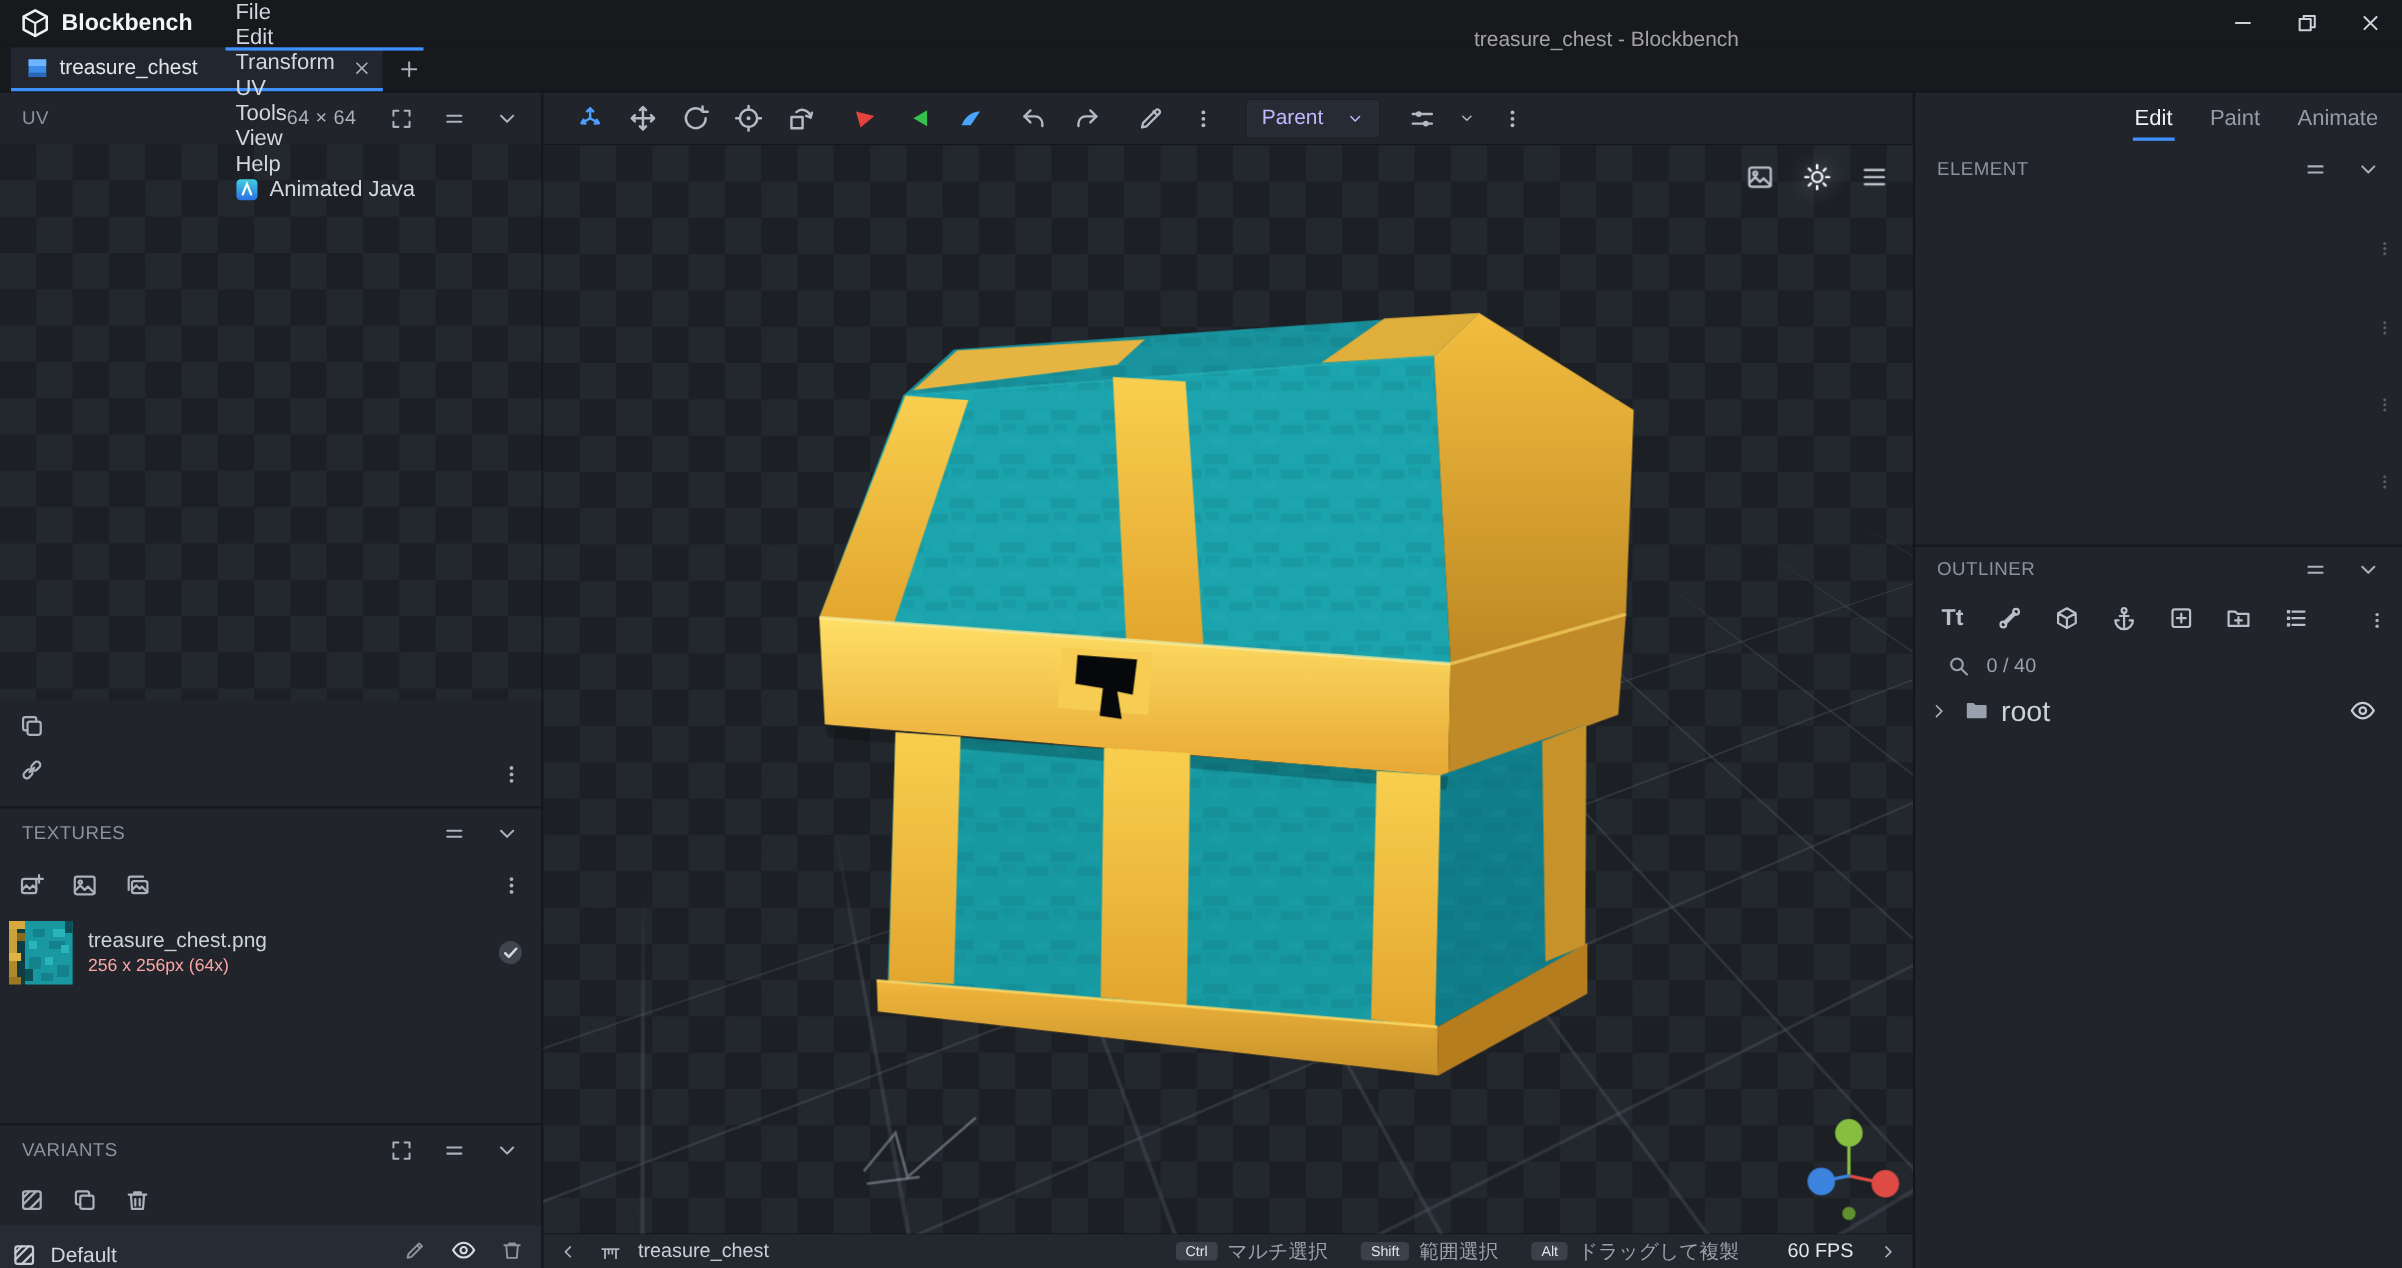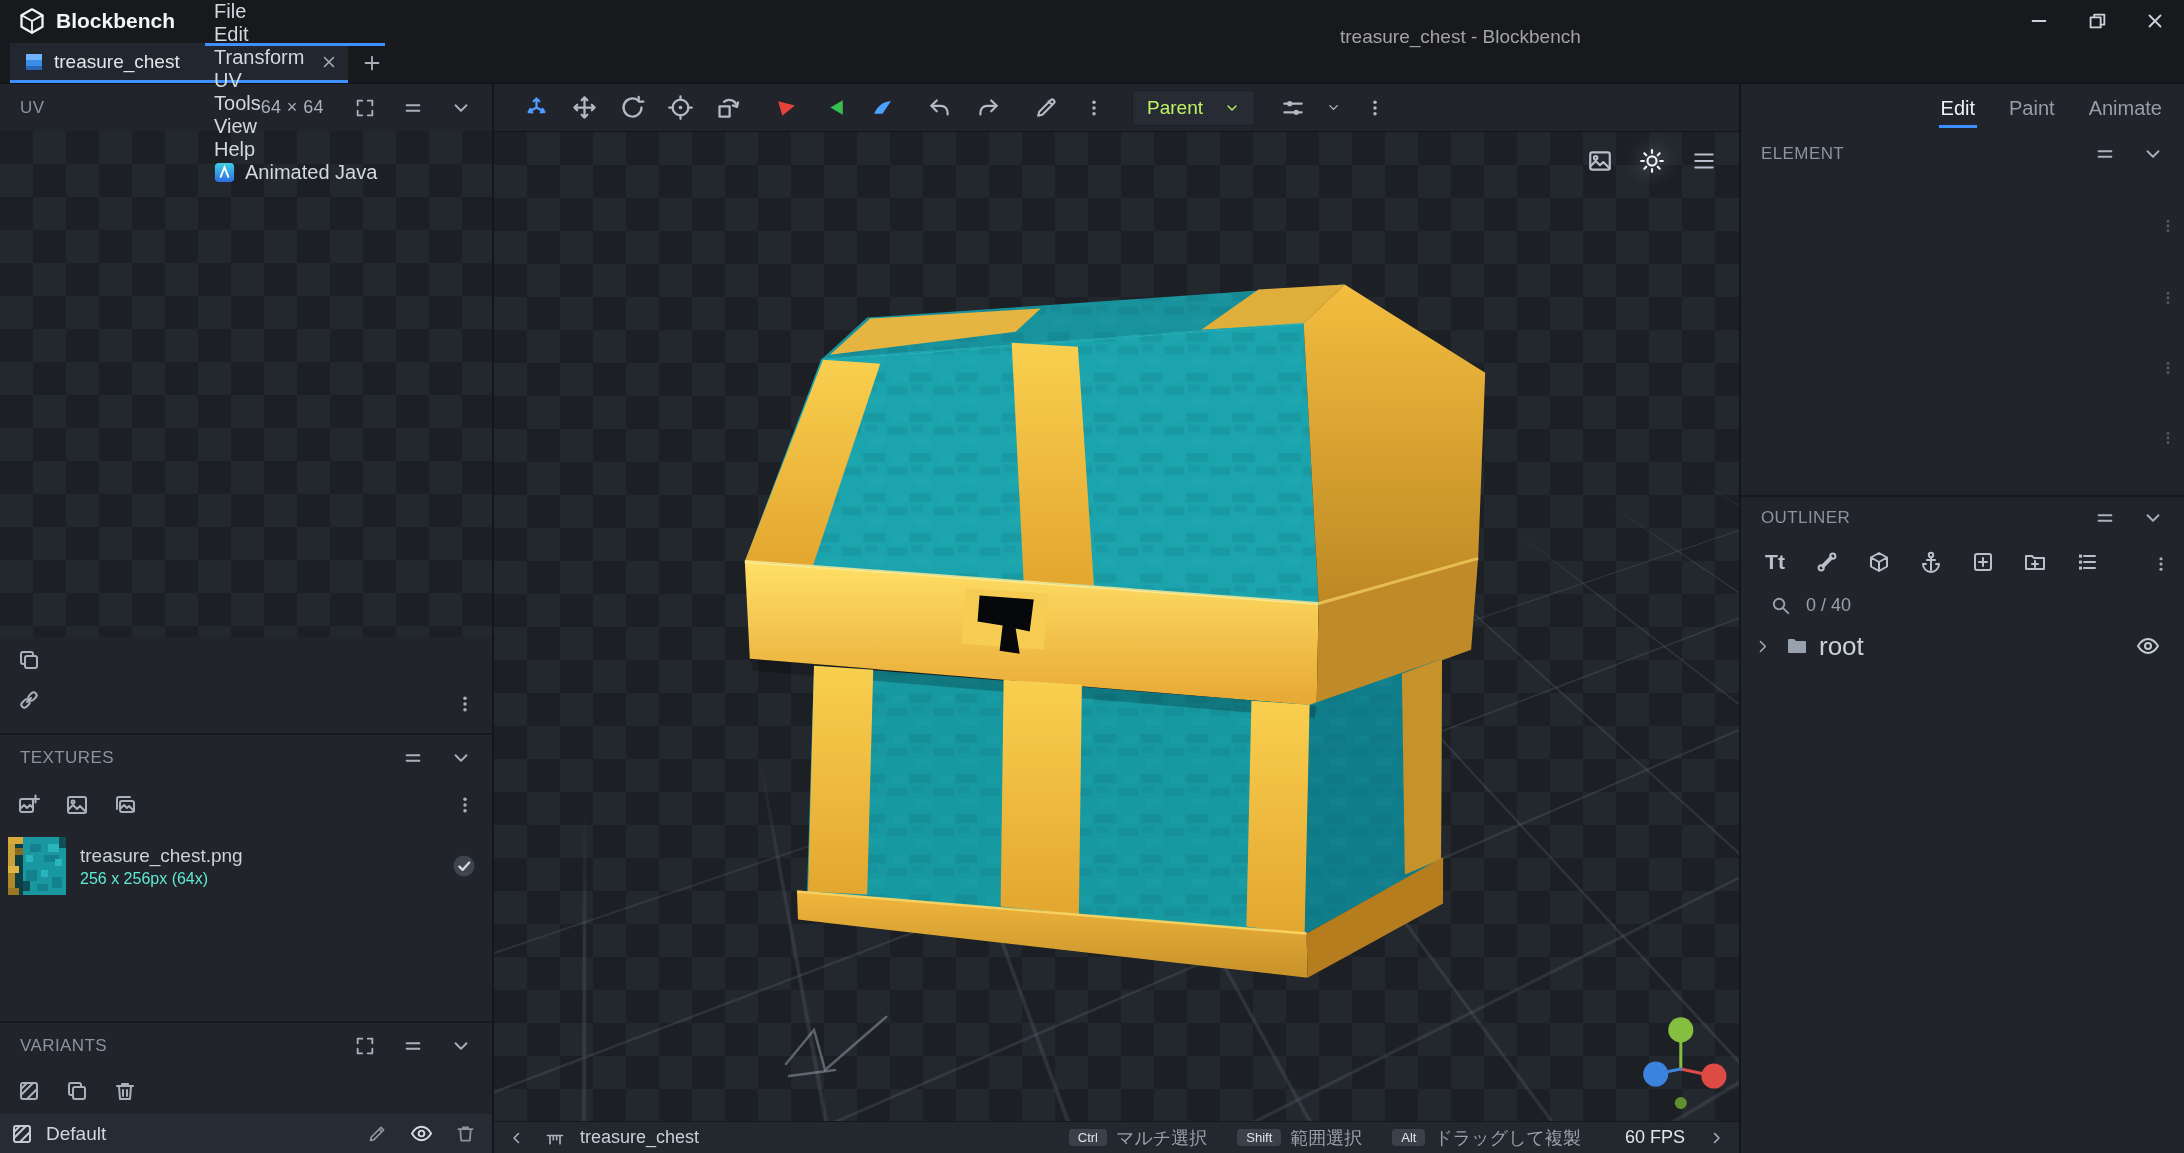--- a/index.html
+++ b/index.html
@@ -55,33 +55,33 @@
 
   
   .uv-canvas { height:506px; flex:0 0 auto; }
   .uv-tools { height:96px; position:relative; padding:6px 12px; display:flex; flex-direction:column; gap:6px; flex:0 0 auto; }
   .uv-tools .kebab-pos { position:absolute; right:10px; top:50px; }
   .row-toolbar { height:50px; display:flex; align-items:center; gap:14px; padding:0 12px; position:relative; flex:0 0 auto; }
   .row-toolbar .kebab-pos { position:absolute; right:10px; top:8px; }
   .tex-item { height:72px; display:flex; align-items:center; gap:14px; padding:0 14px 0 8px; flex:0 0 auto; }
   .thumb { width:58px; height:58px; flex:0 0 auto; }
   .tex-name { font-size:19px; color:#ccd2d9; }
-  .tex-meta { font-size:16px; color:#5eead4; margin-top:3px; }
+  .tex-meta { font-size:16px; color:#fca5a5; margin-top:3px; }
   .check-wrap { margin-left:auto; color:#9aa2ad; }
   .filler { flex:1; }
-  .variant-row { height:39px; background:#272c34; display:flex; align-items:center; gap:12px; padding:0 10px; flex:0 0 auto; }
+  .variant-row { height:39px; background:#272c34; display:flex; align-items:flex-end; gap:12px; padding:0 10px; flex:0 0 auto; }
   .variant-label { font-size:19px; color:#d2d7dd; }
   .variant-row .right-icons { margin-left:auto; display:flex; gap:10px; align-items:center; }
 
   
   .main-toolbar { height:48px; background:var(--panel); border-bottom:1px solid #14161a; display:flex; align-items:center; gap:8px; padding:0 12px 0 22px; flex:0 0 auto; }
   .tbtn { width:40px; height:40px; display:flex; align-items:center; justify-content:center; color:#b4bac4; }
   .tbtn.blue { color:#4f9dff; }
   .gap-l { margin-left:10px; }
-  .parent-btn { display:flex; align-items:center; gap:21px; padding:6px 14px; margin-left:10px; background:#272c34; border:1px solid #1a1d23; border-radius:4px; font-size:19px; color:#bef264; }
+  .parent-btn { display:flex; align-items:center; gap:21px; padding:6px 14px; margin-left:10px; background:#272c34; border:1px solid #1a1d23; border-radius:4px; font-size:19px; color:#c4b5fd; }
   .canvas { flex:1; position:relative; overflow:hidden; }
   .floor {
     position:absolute; left:-520px; top:430px; width:2600px; height:1800px;
     background-image:
       linear-gradient(rgba(150,160,175,.30) 2px, transparent 2px),
       linear-gradient(90deg, rgba(150,160,175,.30) 2px, transparent 2px);
     background-size:120px 120px;
     transform-origin:55% 0%;
     transform:perspective(1200px) rotateX(58deg) rotateZ(-30deg);
     opacity:.5;

